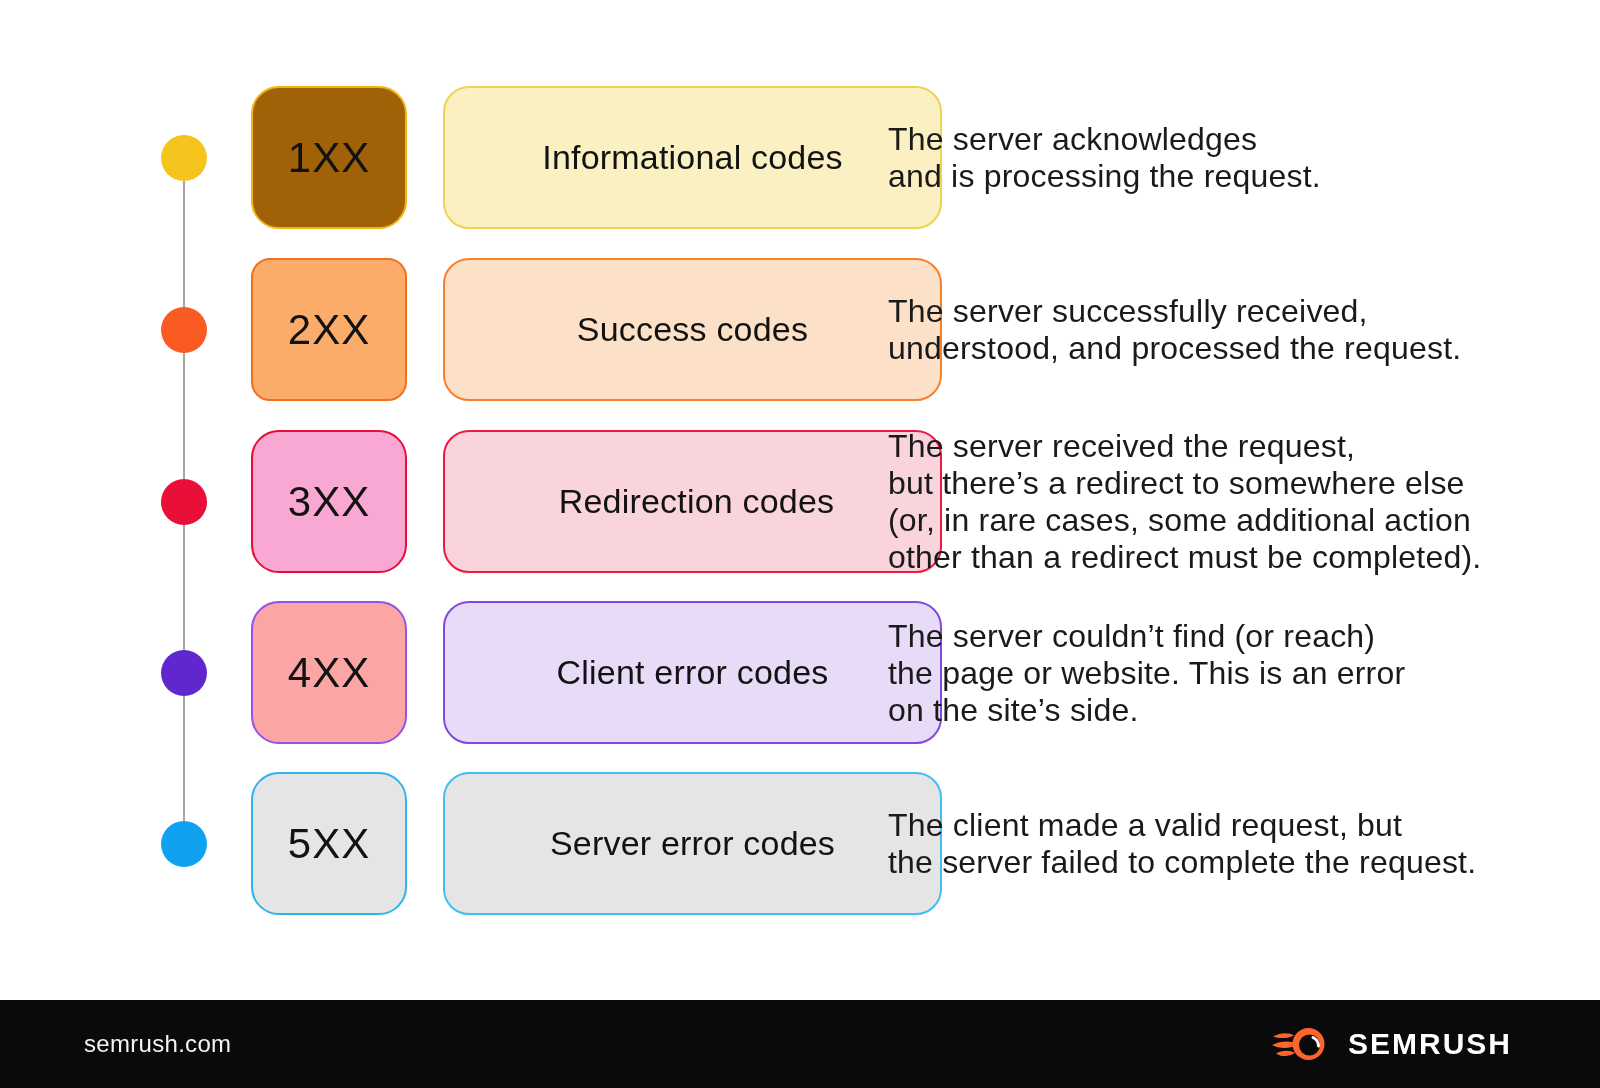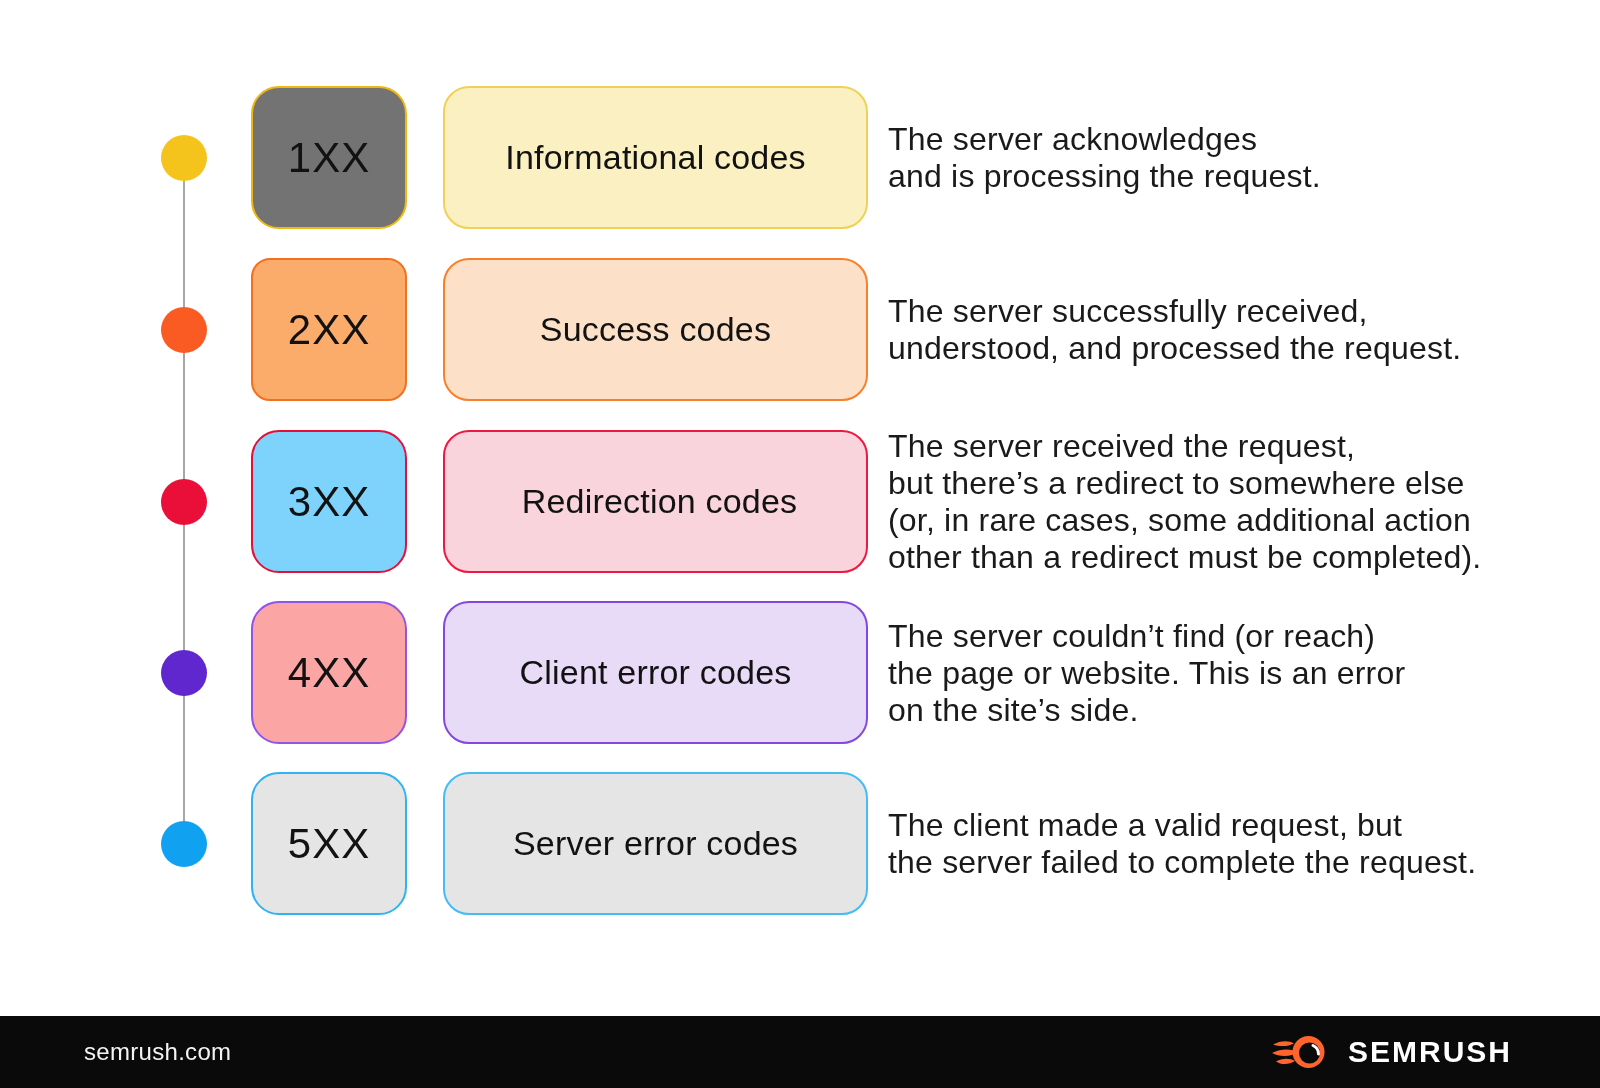--- a/index.html
+++ b/index.html
@@ -63,21 +63,21 @@
     font-size: 42px;
     font-weight: 500;
     color: #121212;
     letter-spacing: 1px;
   }
 
   .label-box {
     position: absolute;
     left: 443px;
     top: 0;
-    width: 425px;
+    width: 499px;
     height: 143px;
     border: 2px solid;
     border-radius: 26px;
     display: flex;
     align-items: center;
     justify-content: center;
   }
   .label {
     font-size: 34px;
     font-weight: 400;
@@ -96,21 +96,21 @@
     white-space: pre-line;
     letter-spacing: 0.2px;
   }
 
   
   .footer {
     position: absolute;
     left: 0;
     bottom: 0;
     width: 1600px;
-    height: 72px;
+    height: 88px;
     display: flex;
     align-items: center;
   }
   .site {
     position: absolute;
     left: 84px;
     top: 50%;
     transform: translateY(-50%);
     color: #f4f4f4;
     font-size: 24px;
@@ -135,21 +135,21 @@
 </style>
 </head>
 <body>
 
 <div class="canvas">
 
   <div class="timeline-line" style="background-color: rgb(166, 166, 166);"></div>
 
   <div class="row r0">
     <span class="dot" style="background-color: rgb(245, 196, 28);"></span>
-    <div class="code-box" style="background-color: #737373; border-color: rgb(237, 184, 17);">
+    <div class="code-box" style="background-color: #a16207; border-color: rgb(237, 184, 17);">
       <span class="code">1XX</span>
     </div>
     <div class="label-box" style="background-color: rgb(250, 240, 193); border-color: rgb(239, 209, 89);">
       <span class="label">Informational codes</span>
     </div>
     <div class="desc">The server acknowledges
 and is processing the request.</div>
   </div>
 
   <div class="row r1">
@@ -159,21 +159,21 @@
     </div>
     <div class="label-box" style="background-color: rgb(252, 225, 200); border-color: rgb(245, 129, 46);">
       <span class="label">Success codes</span>
     </div>
     <div class="desc">The server successfully received,
 understood, and processed the request.</div>
   </div>
 
   <div class="row r2">
     <span class="dot" style="background-color: rgb(234, 15, 56);"></span>
-    <div class="code-box" style="background-color: #7dd3fc; border-color: rgb(229, 15, 56);">
+    <div class="code-box" style="background-color: #f9a8d4; border-color: rgb(229, 15, 56);">
       <span class="code">3XX</span>
     </div>
     <div class="label-box" style="background-color: rgb(249, 212, 220); border-color: rgb(236, 26, 66); padding-left: 8px;">
       <span class="label">Redirection codes</span>
     </div>
     <div class="desc">The server received the request,
 but there’s a redirect to somewhere else
 (or, in rare cases, some additional action
 other than a redirect must be completed).</div>
   </div>

